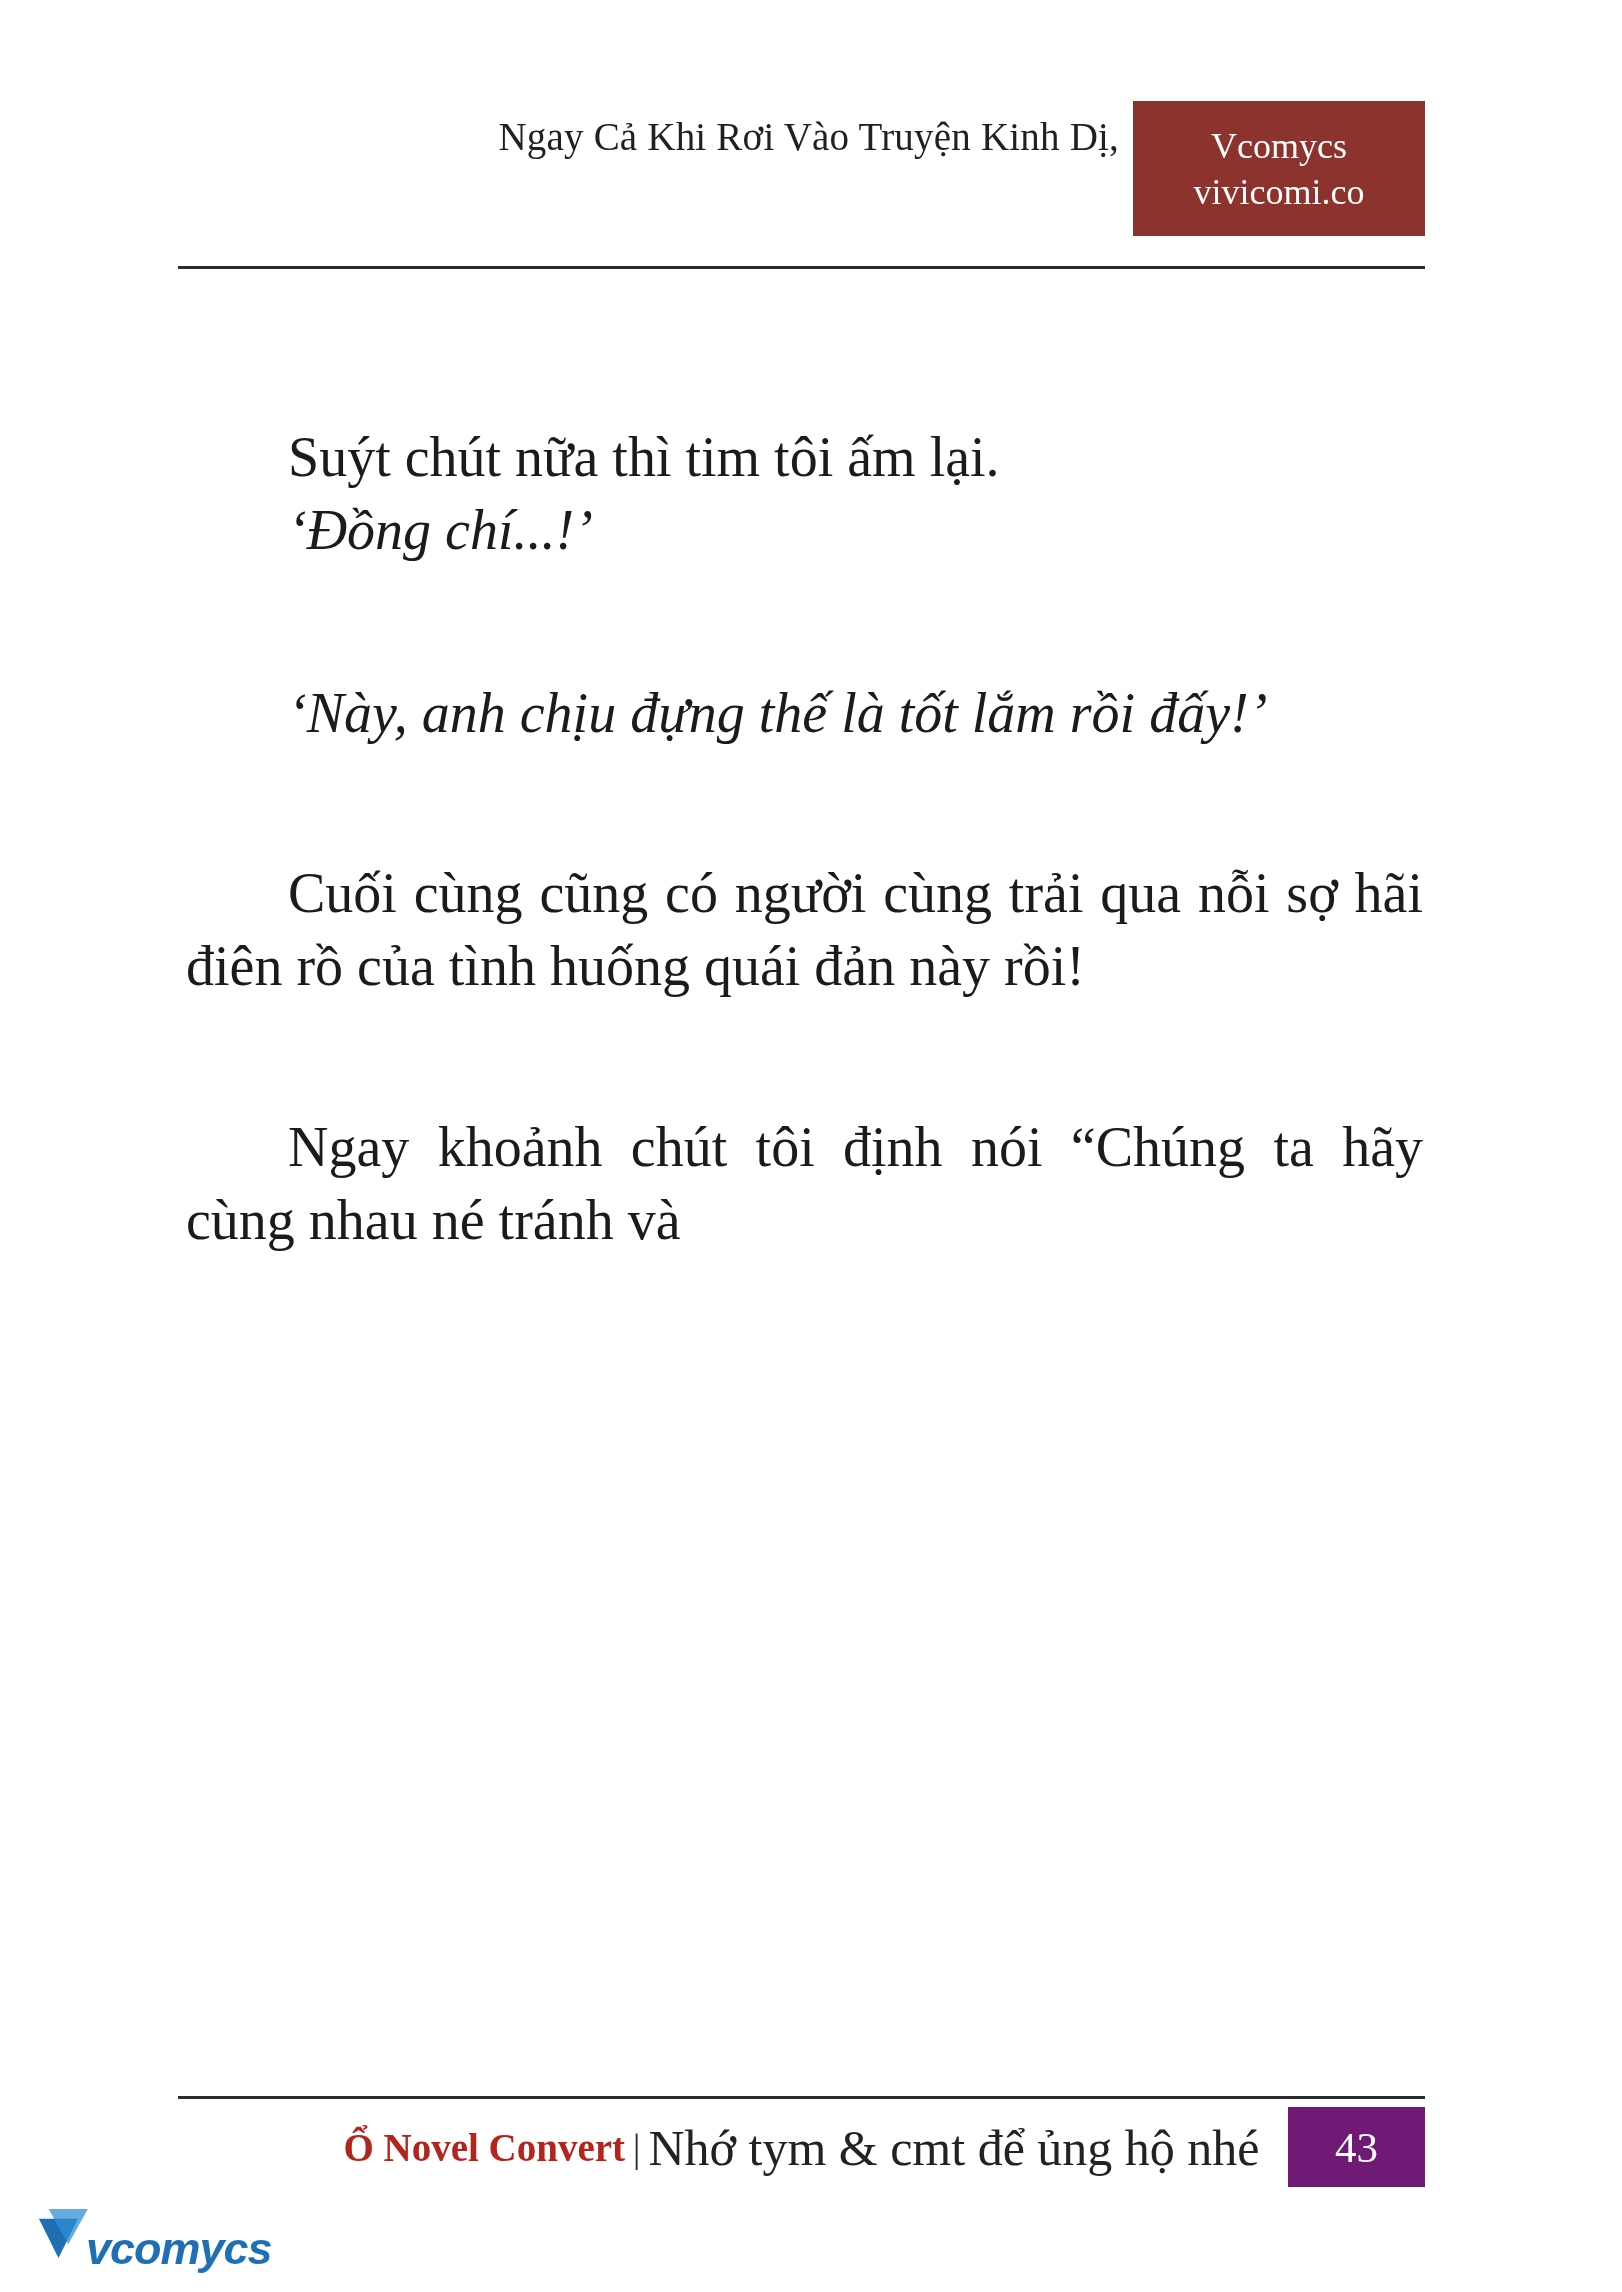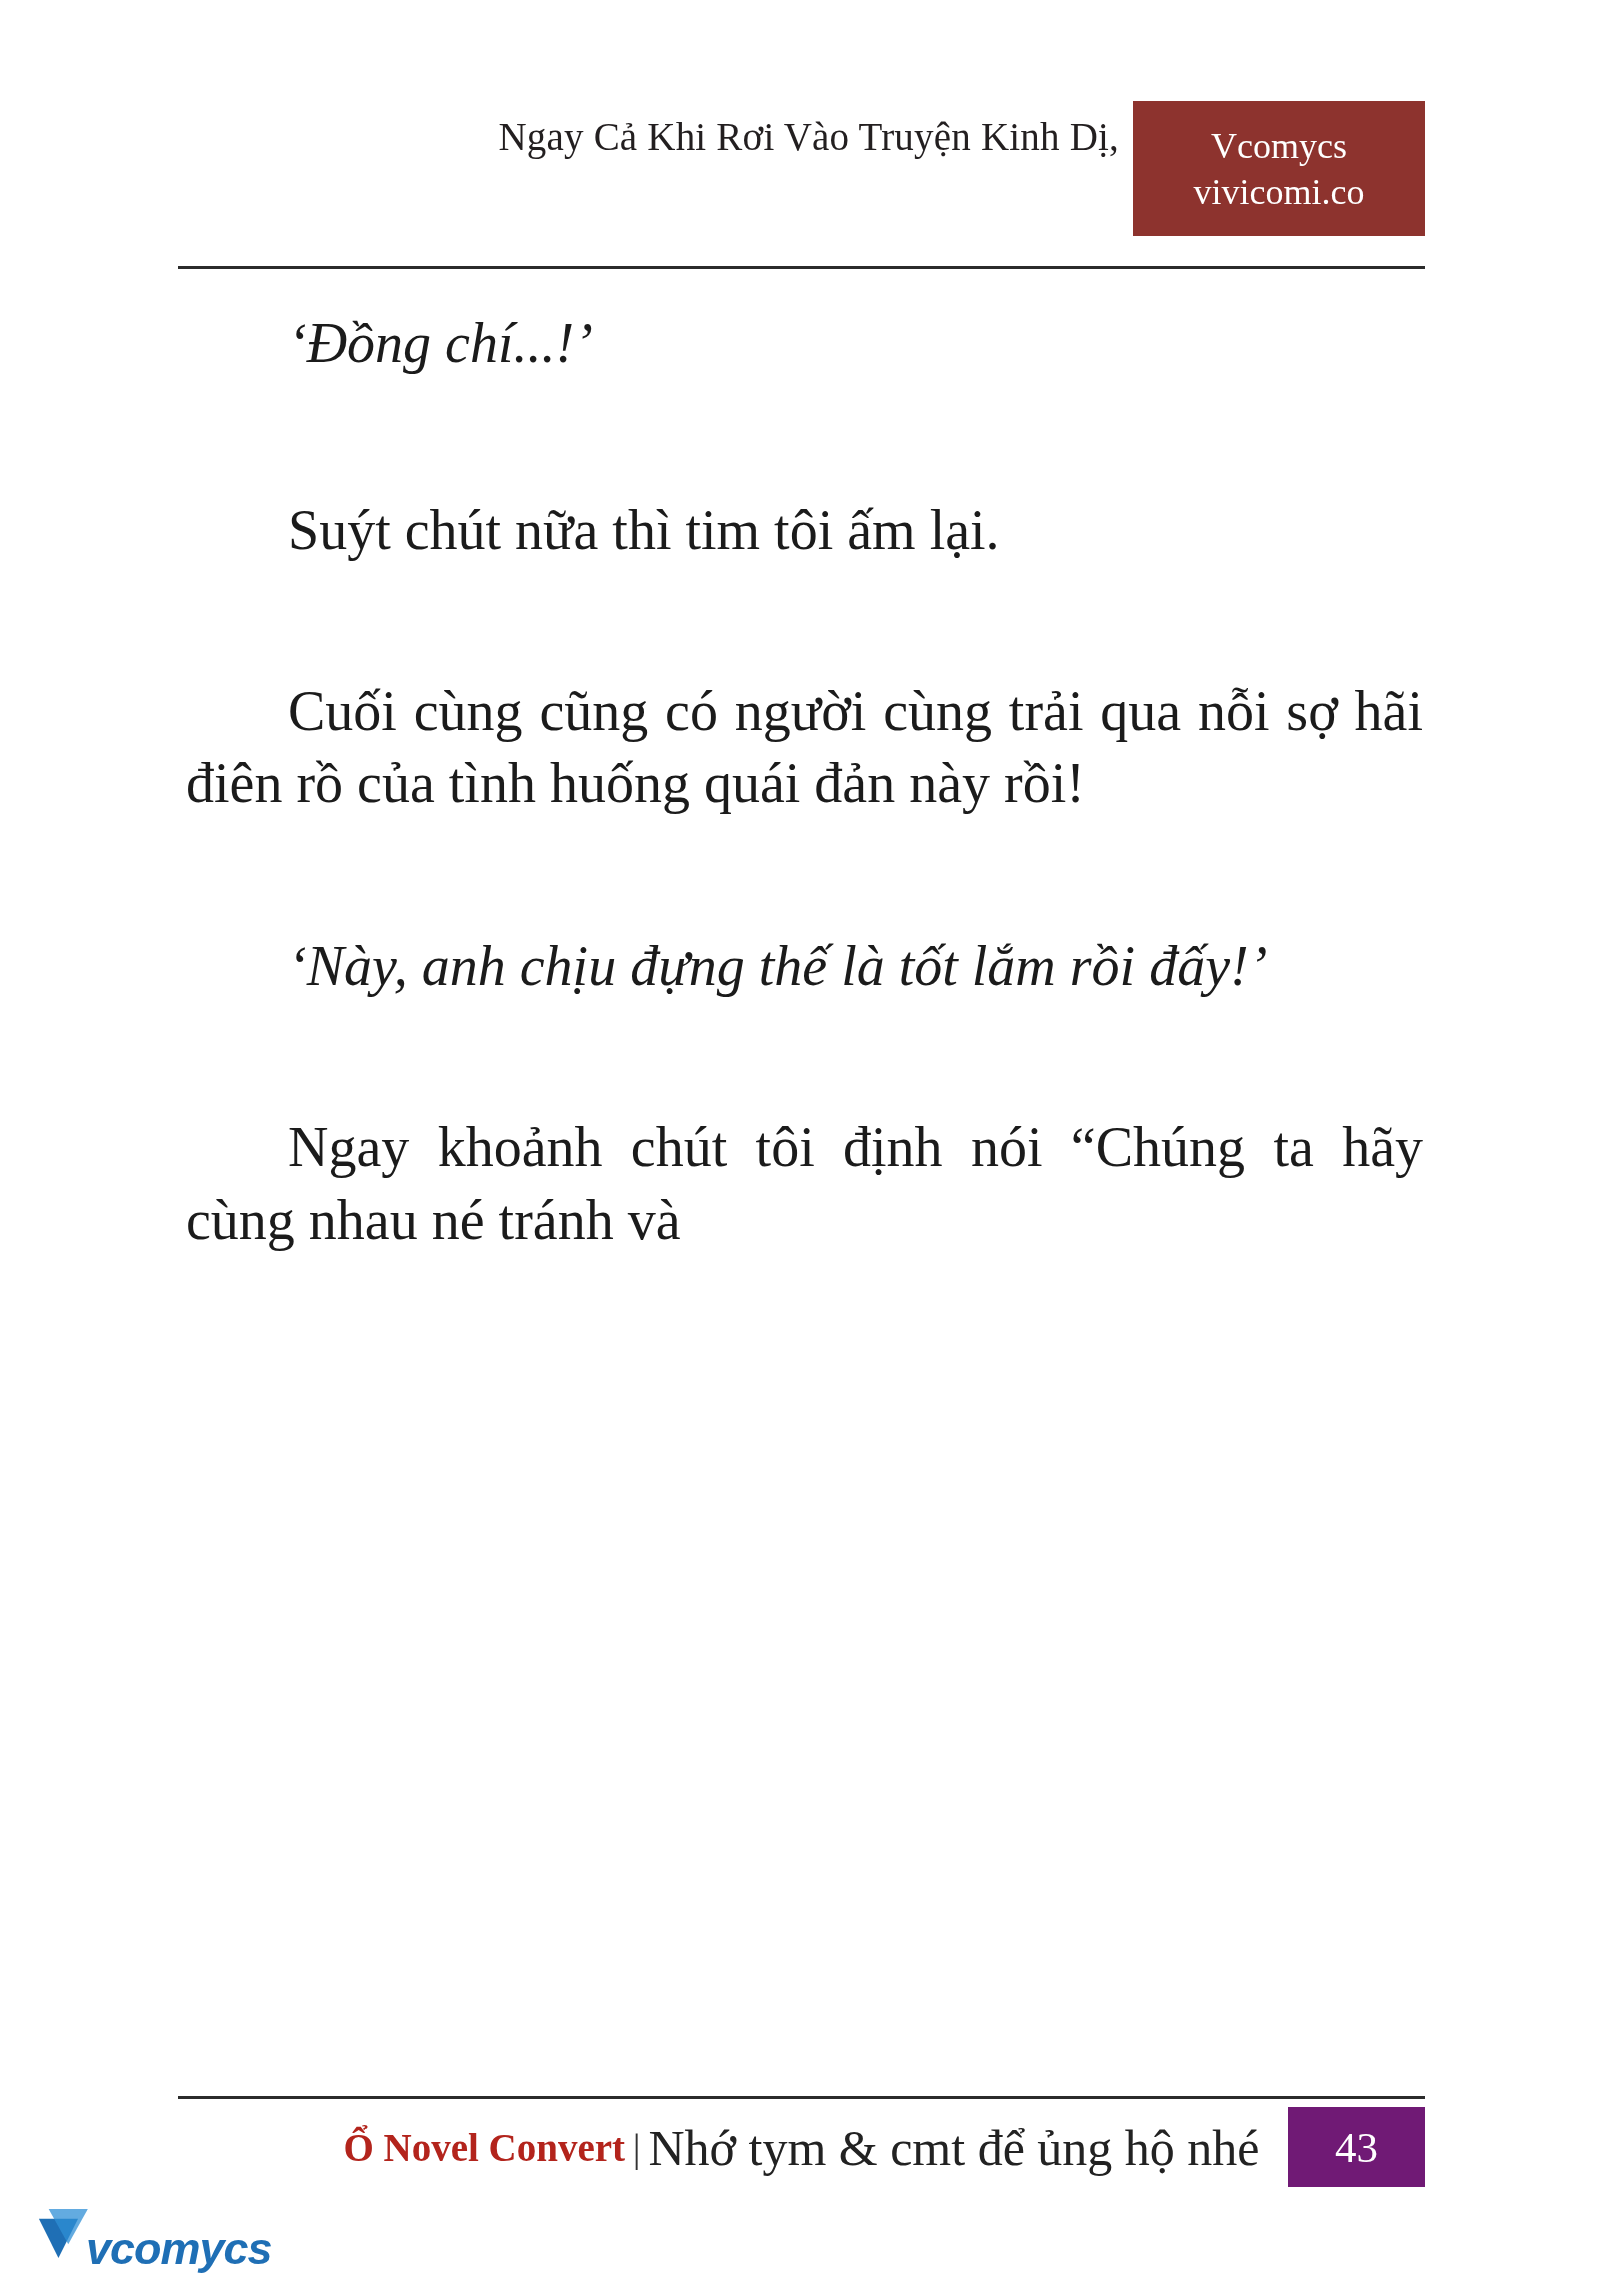--- a/index.html
+++ b/index.html
@@ -186,24 +186,24 @@
       <span>Ngay Cả Khi Rơi Vào Truyện Kinh Dị,</span><br>
     </div>
     <div class="header-badge">
       <span>Vcomycs</span>
       <span>vivicomi.co</span>
     </div>
   </div>
   <div class="header-rule"></div>
 
   <div class="content">
+    <p class="para gap-2 no-justify">Suýt chút nữa thì tim tôi ấm lại.</p>
     <p class="para italic gap-1 no-justify">‘Đồng chí...!’</p>
-    <p class="para gap-2 no-justify">Suýt chút nữa thì tim tôi ấm lại.</p>
+    <p class="para italic gap-4">‘Này, anh chịu đựng thế là tốt lắm rồi đấy!’</p>
     <p class="para gap-3">Cuối cùng cũng có người cùng trải qua nỗi sợ hãi điên rồ của tình huống quái đản này rồi!</p>
-    <p class="para italic gap-4">‘Này, anh chịu đựng thế là tốt lắm rồi đấy!’</p>
     <p class="para gap-5">Ngay khoảnh chút tôi định nói “Chúng ta hãy cùng nhau né tránh và</p>
   </div>
 
   <div class="footer-rule"></div>
   <div class="footer">
     <div class="footer-inner">
       <span class="footer-brand">Ổ Novel Convert</span>
       <span class="footer-sep">|</span>
       <span class="footer-note">Nhớ tym &amp; cmt để ủng hộ nhé</span>
     </div>

